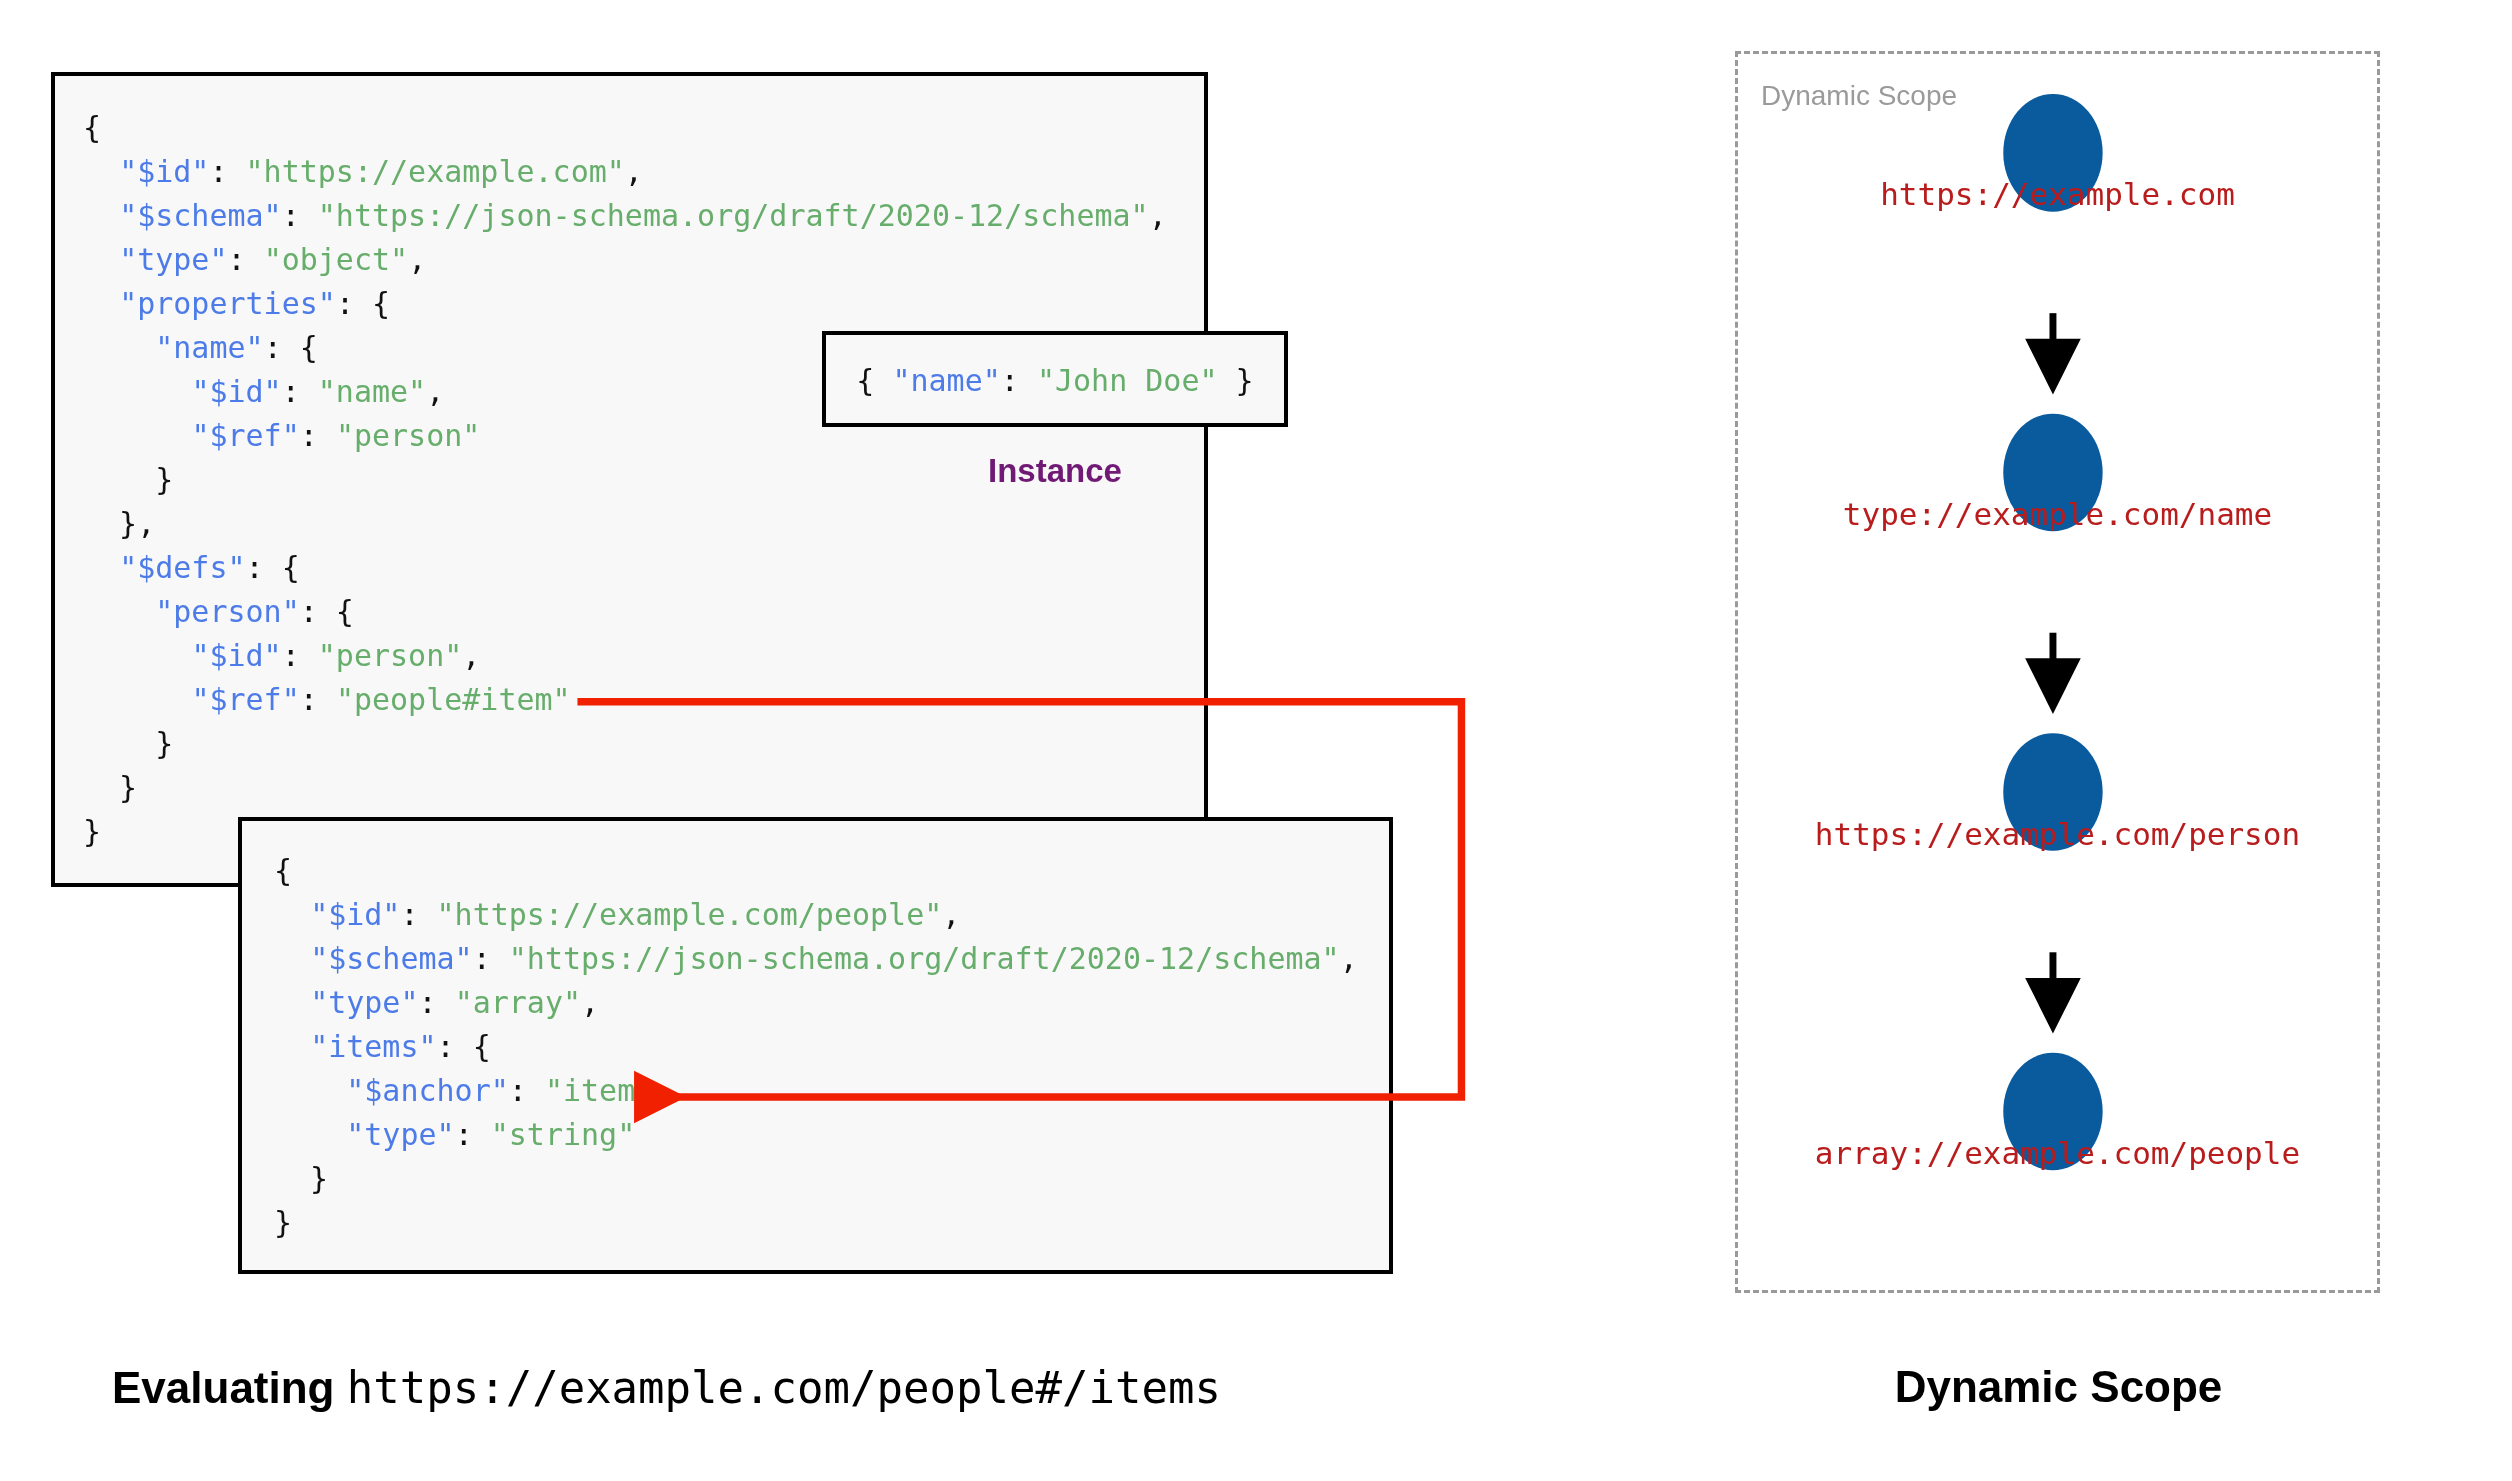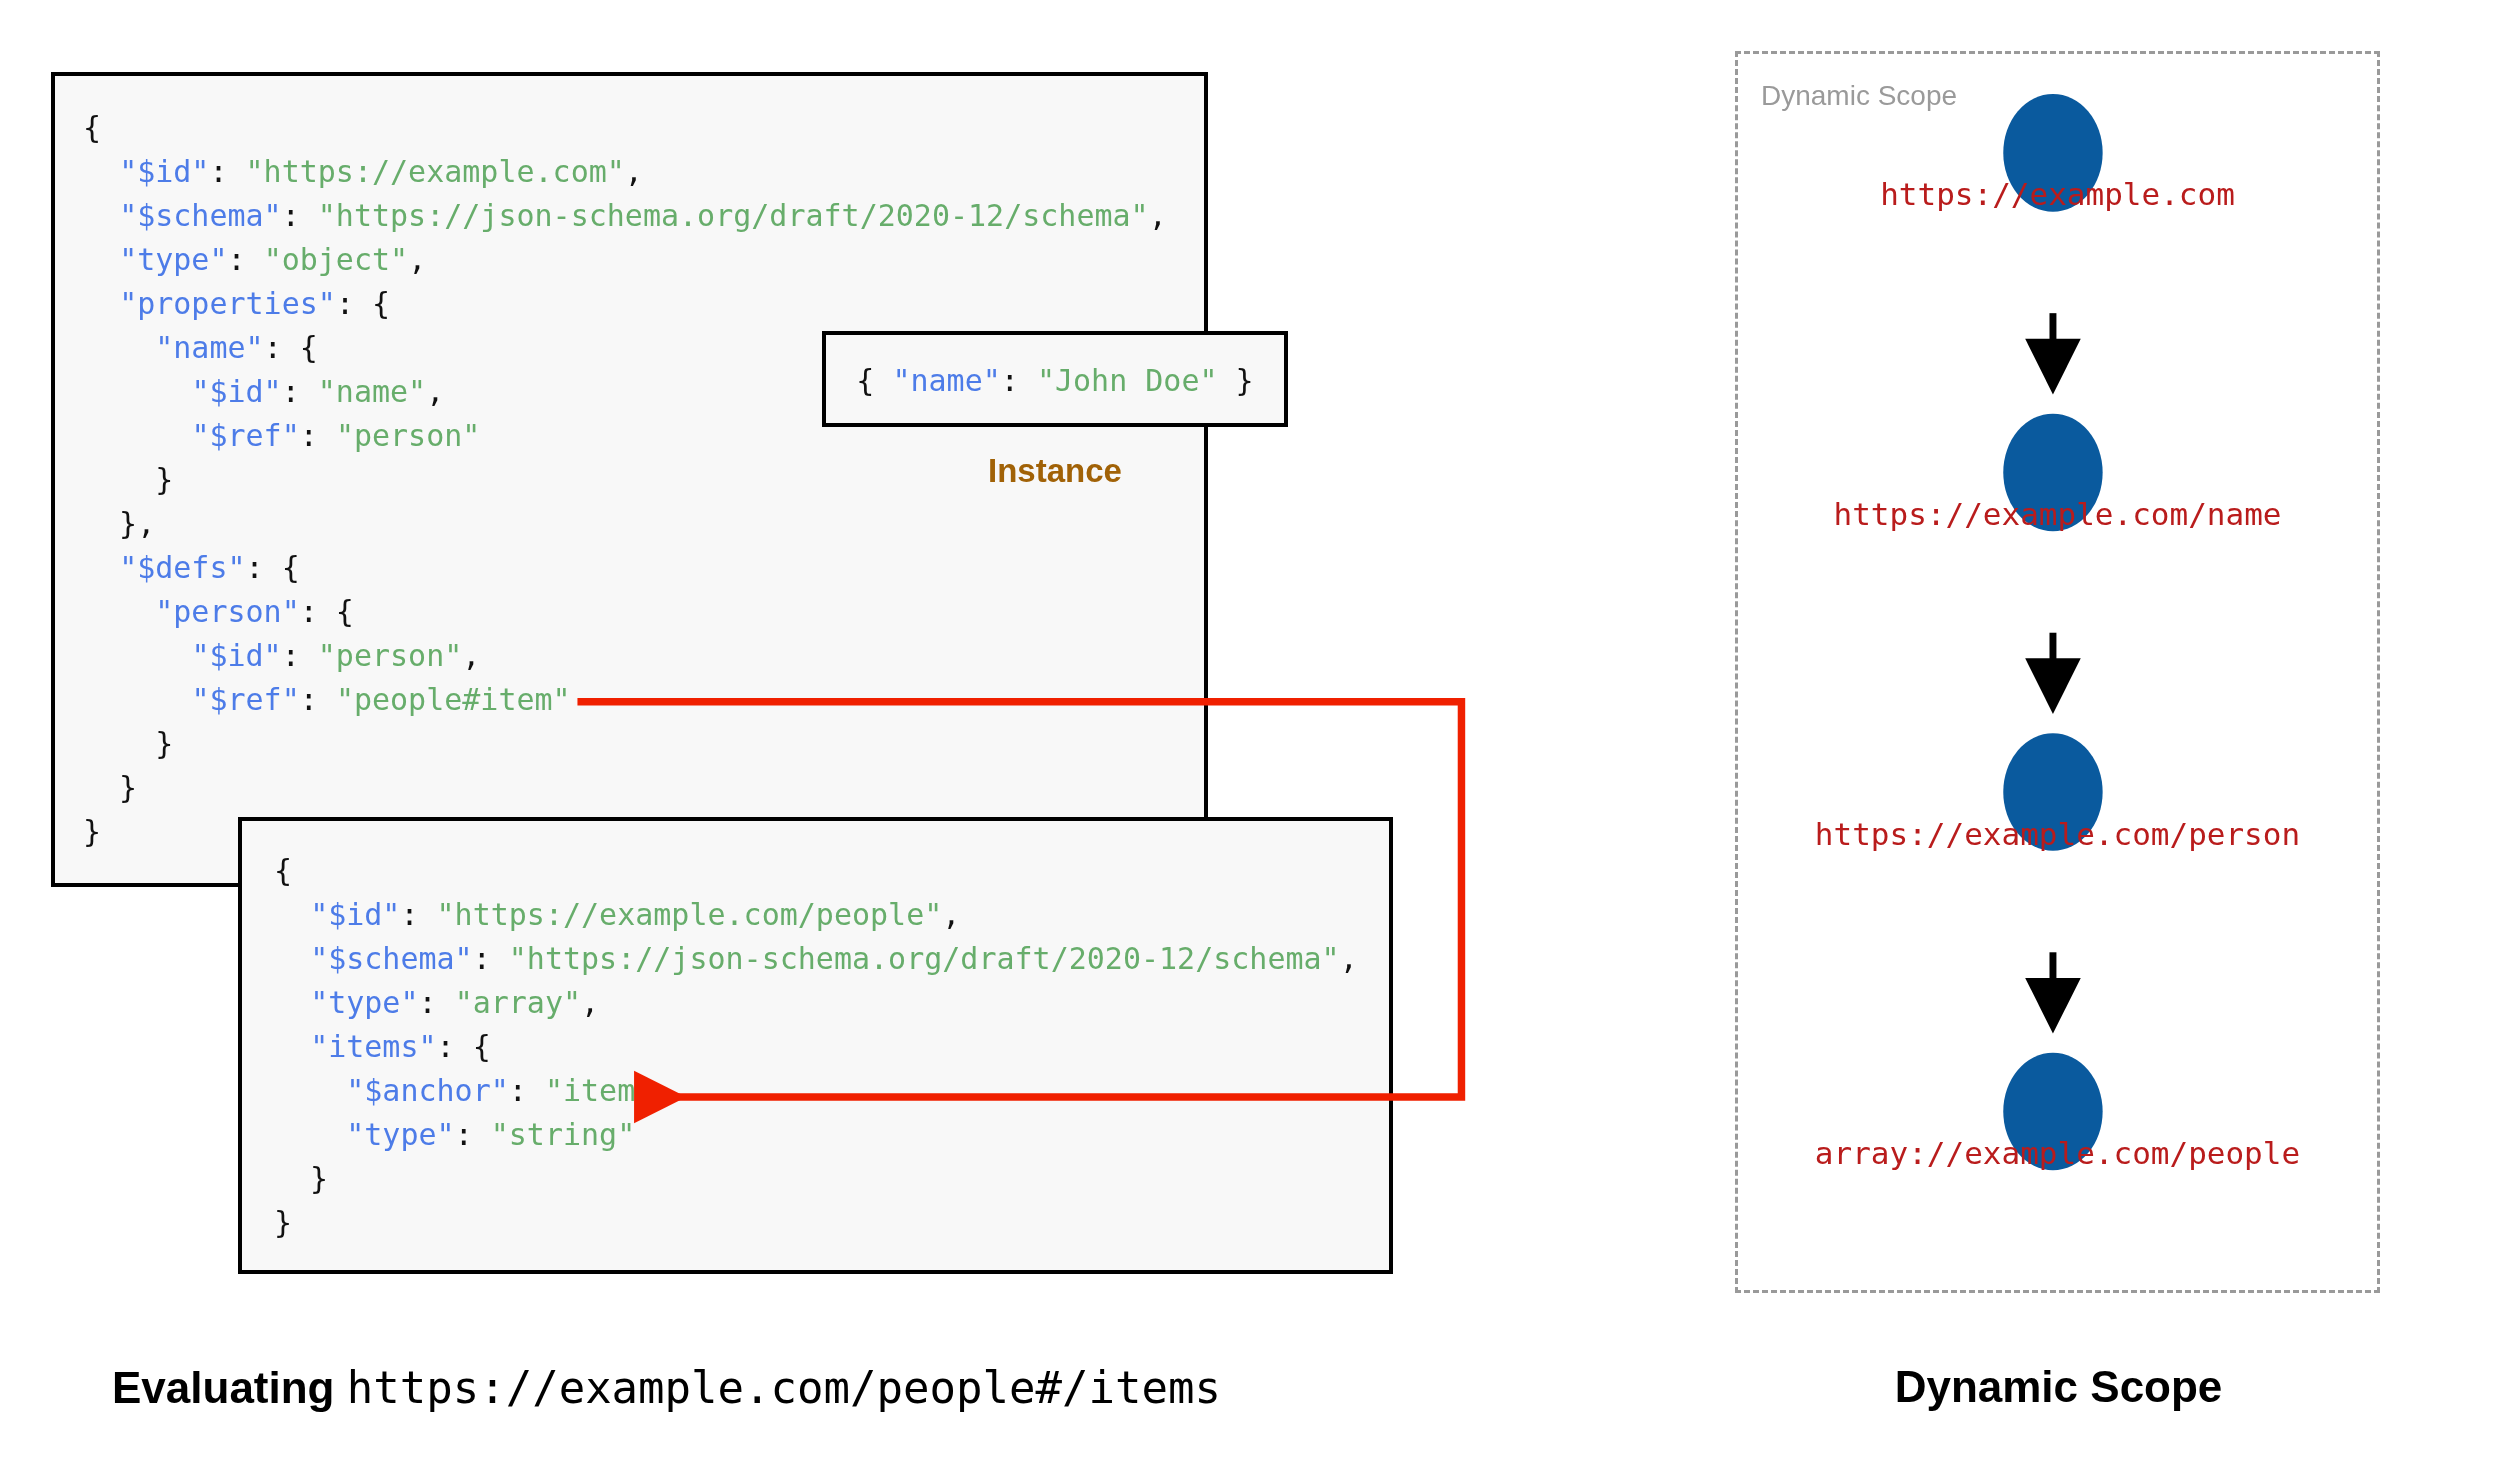--- a/index.html
+++ b/index.html
@@ -38,21 +38,21 @@
     left:822px;top:331px;width:466px;height:96px;
     z-index:4;
   }
   #instance-box .code{
     position:absolute;left:0;right:0;top:23.5px;
     text-align:center;white-space:pre;
   }
   #instance-caption{
     position:absolute;left:822px;top:452px;width:466px;
     text-align:center;
-    font-size:33px;font-weight:bold;color:#a16207;
+    font-size:33px;font-weight:bold;color:#701a75;
     font-family:"Liberation Sans",sans-serif;
     z-index:5;
   }
 
   
   #schema-people{
     left:238px;top:817px;width:1155px;height:457px;
     z-index:6;
   }
   #schema-people .code{position:absolute;left:32px;top:28px;}
@@ -124,21 +124,21 @@
   <ellipse cx="595" cy="788" rx="93" ry="110" fill="#0a5a9e"></ellipse>
   <ellipse cx="595" cy="1386" rx="93" ry="110" fill="#0a5a9e"></ellipse>
   <ellipse cx="595" cy="1984" rx="93" ry="110" fill="#0a5a9e"></ellipse>
 
   <line x1="595" y1="490" x2="595" y2="590" stroke="#000" stroke-width="13" marker-end="url(#blackArrow)"></line>
   <line x1="595" y1="1088" x2="595" y2="1188" stroke="#000" stroke-width="13" marker-end="url(#blackArrow)"></line>
   <line x1="595" y1="1686" x2="595" y2="1786" stroke="#000" stroke-width="13" marker-end="url(#blackArrow)"></line>
 </svg>
 
 <div class="node-label" style="top:176px">https://example.com</div>
-<div class="node-label" style="top:496px">https://example.com/name</div>
+<div class="node-label" style="top:496px">type://example.com/name</div>
 <div class="node-label" style="top:816px">https://example.com/person</div>
 <div class="node-label" style="top:1135px">array://example.com/people</div>
 
 <div class="code-card" id="schema-root">
   <div class="code"><span class="p">{</span>
 <span class="p">  </span><span class="k">"$id"</span><span class="p">: </span><span class="v">"https://example.com"</span><span class="p">,</span>
 <span class="p">  </span><span class="k">"$schema"</span><span class="p">: </span><span class="v">"https://json-schema.org/draft/2020-12/schema"</span><span class="p">,</span>
 <span class="p">  </span><span class="k">"type"</span><span class="p">: </span><span class="v">"object"</span><span class="p">,</span>
 <span class="p">  </span><span class="k">"properties"</span><span class="p">: {</span>
 <span class="p">    </span><span class="k">"name"</span><span class="p">: {</span>

